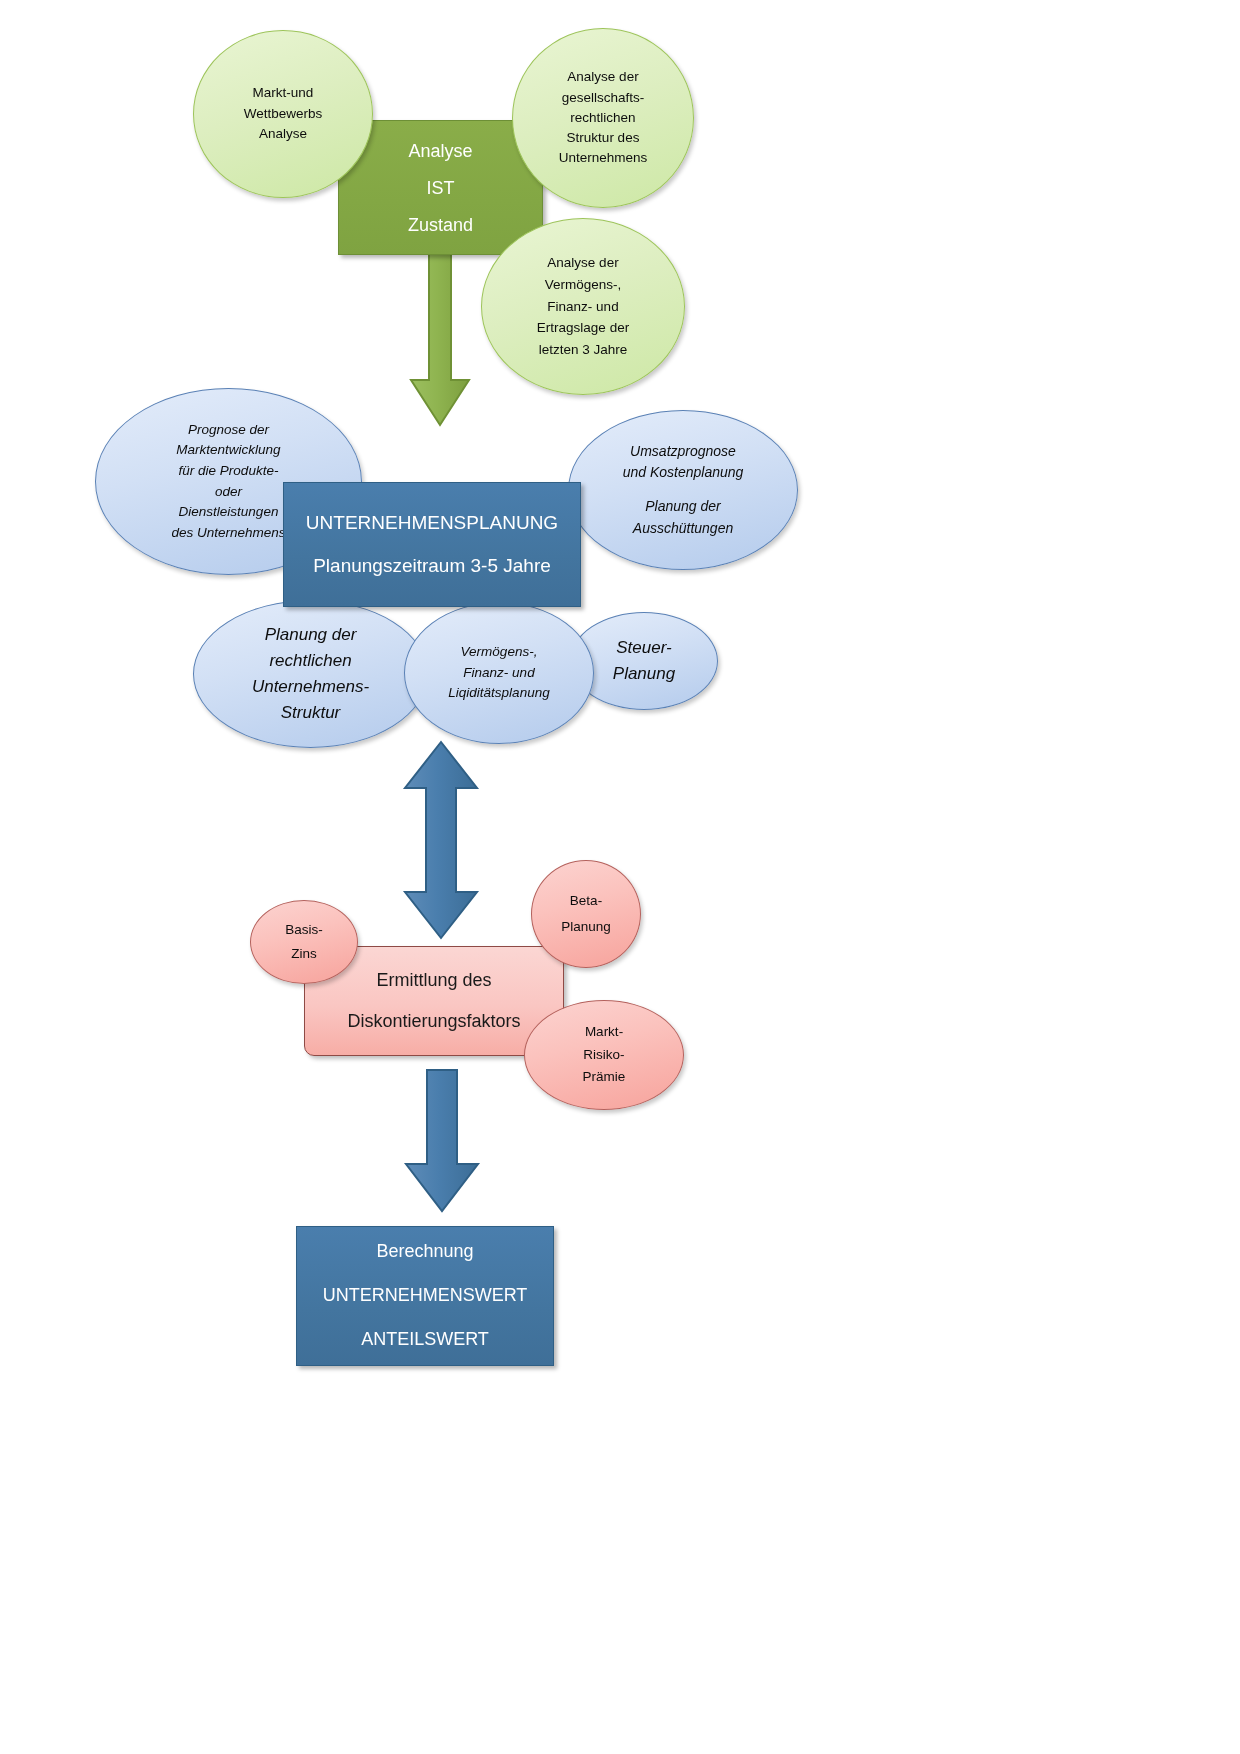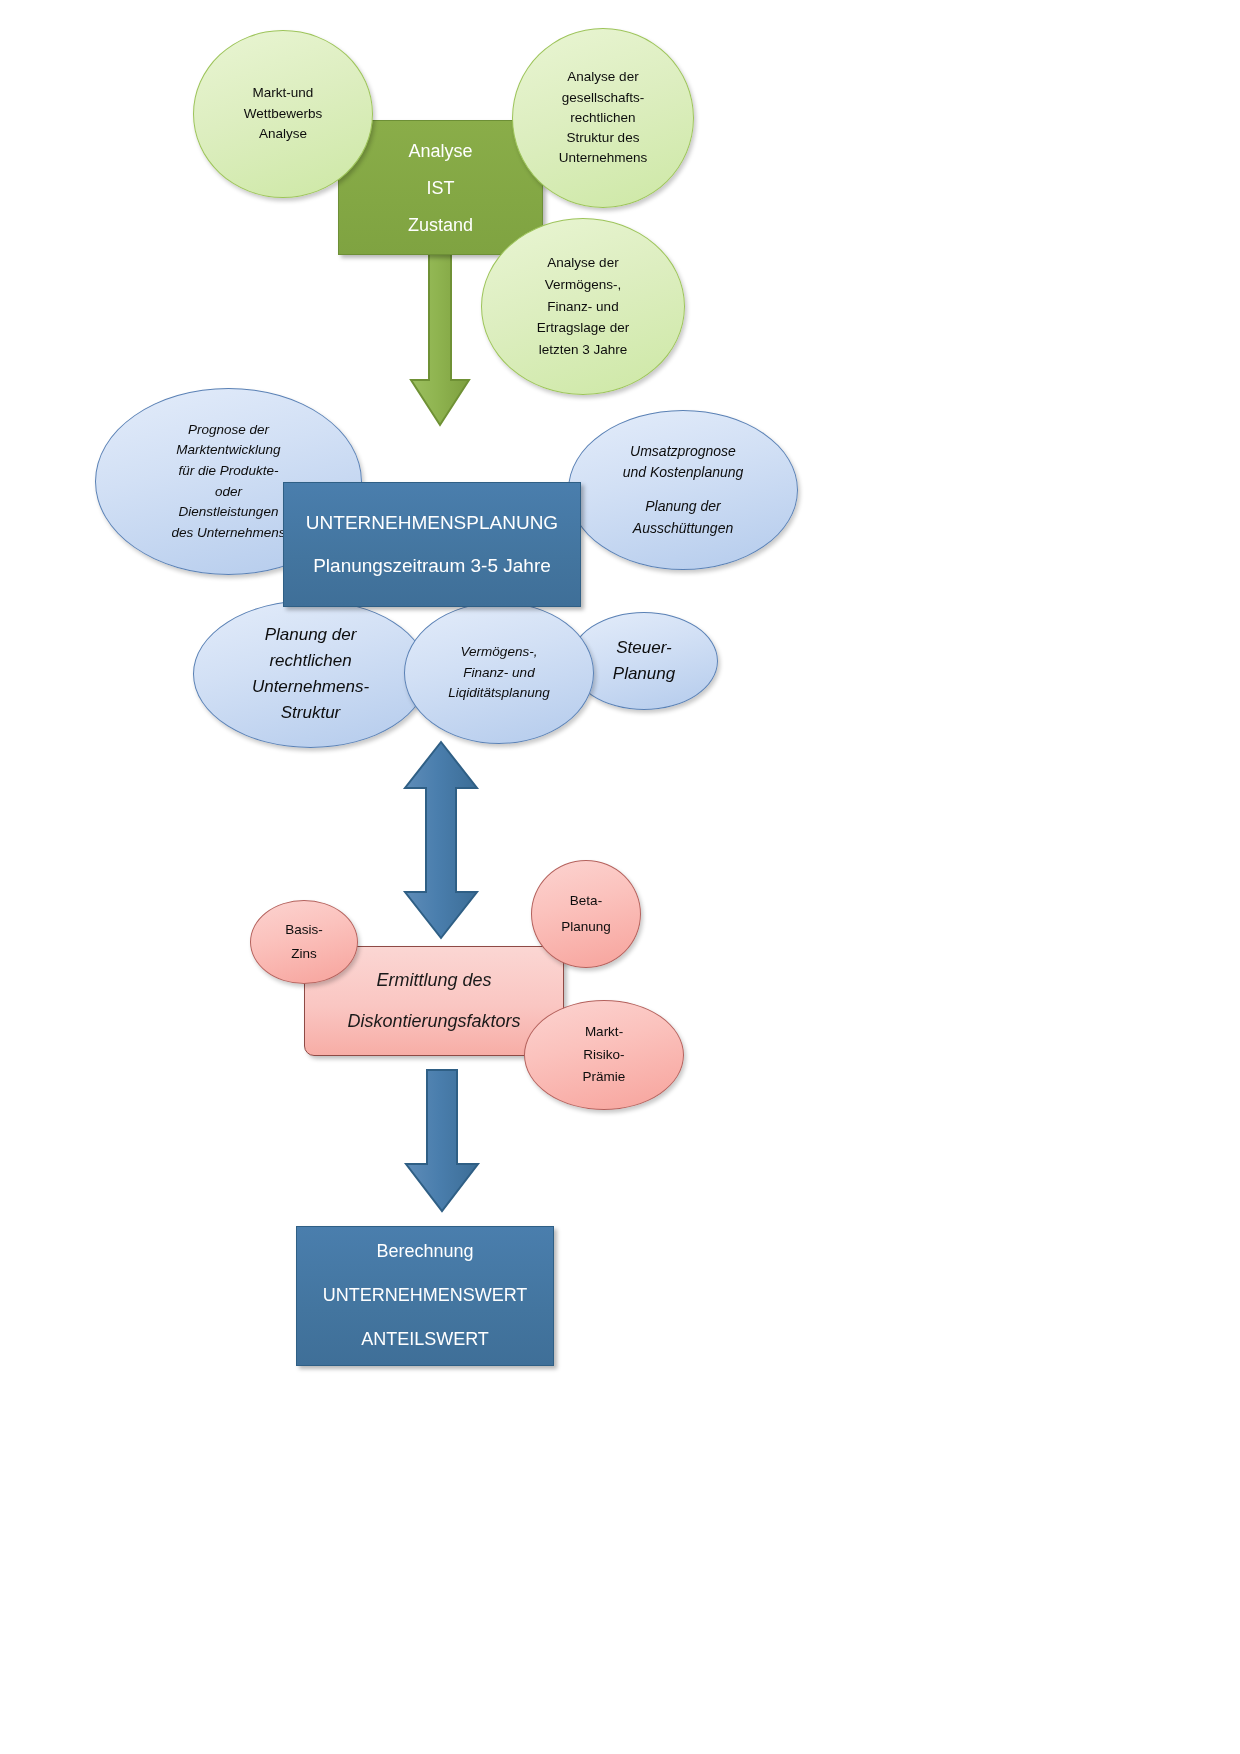--- a/index.html
+++ b/index.html
@@ -180,21 +180,21 @@
       <linearGradient id="gBlue1" x1="0" y1="0" x2="1" y2="0">
         <stop offset="0%" stop-color="#5e8cb8"></stop>
         <stop offset="45%" stop-color="#4a7ead"></stop>
         <stop offset="100%" stop-color="#3c6d96"></stop>
       </linearGradient>
     </defs>
     <path d="M43,2 L79,48 L58,48 L58,152 L79,152 L43,198 L7,152 L28,152 L28,48 L7,48 Z" fill="url(#gBlue1)" stroke="#2f5f85" stroke-width="2"></path>
   </svg>
 
   <div class="node box-pink lay2" style="left:304px;top:946px;width:260px;height:110px;font-size:18px;line-height:1.15;">
-    <div class="lines" style="gap:20px;font-style:italic;">
+    <div class="lines" style="gap:20px;">
       <span>Ermittlung des</span>
       <span>Diskontierungsfaktors</span>
     </div>
   </div>
 
   <div class="node ellipse-pink lay3" style="left:250px;top:900px;width:108px;height:84px;font-size:13.5px;line-height:1.75;">
     <div class="lines">
       <span>Basis-</span>
       <span>Zins</span>
     </div>

